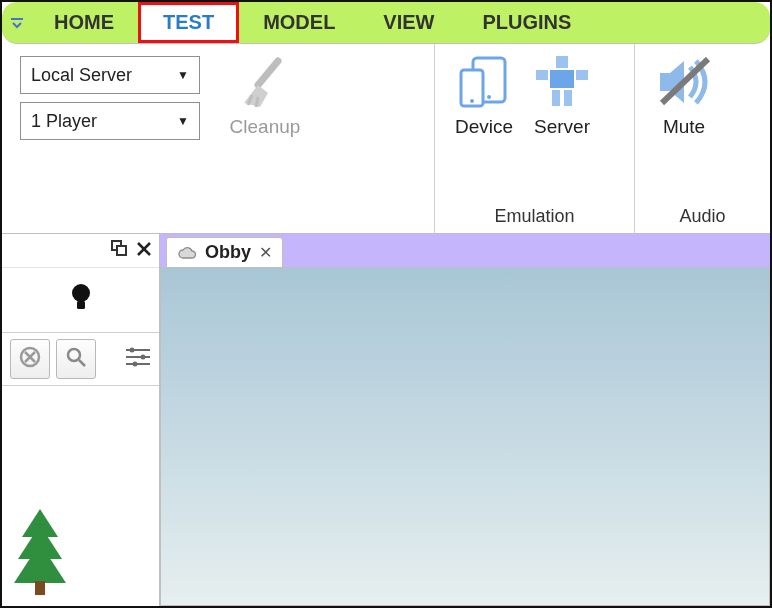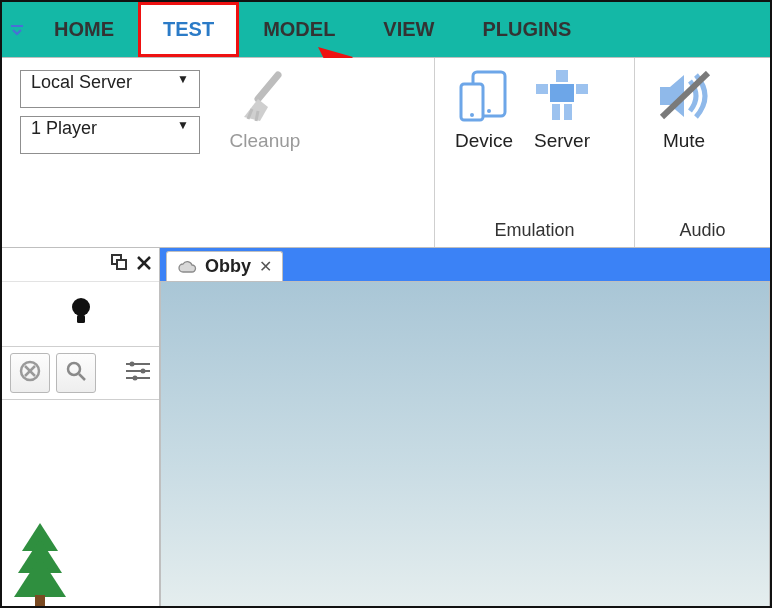--- a/index.html
+++ b/index.html
@@ -11,26 +11,27 @@
     font-size: 18px;
     color: #222;
     background: #fff;
     border: 2px solid #111;
     overflow: hidden;
     position: relative;
   }
 
   
   .tabs {
-    height: 56px;
+    height: 42px;
     display: flex;
     align-items: stretch;
     border-bottom: 1px solid #bfbfbf;
-    background: #14b8a6;
+    background: #bef264;
     padding-left: 2px;
+    border-radius: 15px;
   }
   .caret {
     width: 26px;
     display: flex;
     align-items: center;
     justify-content: center;
     color: #4a6fd6;
   }
   .tab {
     padding: 0 22px;
@@ -99,23 +100,23 @@
   .v-item .v-label { margin-top: 6px; font-size: 19px; color: #222; }
   .v-item.disabled .v-label { color: #9a9a9a; }
 
   .combo-stack { display: flex; flex-direction: column; gap: 8px; margin-left: 8px; margin-top: 6px; }
   .combo {
     width: 180px;
     height: 38px;
     border: 1px solid #8f8f8f;
     background: #fff;
     display: flex;
-    align-items: flex-start;
+    align-items: center;
     justify-content: space-between;
-    padding: 1px 10px;
+    padding: 12px 10px;
     cursor: pointer;
     font-size: 18px;
   }
 
   
   .lower {
     display: flex;
     height: calc(100% - 42px - 190px);
   }
   .side {
@@ -175,21 +176,21 @@
     left: 8px; bottom: 4px;
   }
 
   .main {
     flex: 1;
     display: flex;
     flex-direction: column;
   }
   .doc-tabs {
     height: 34px;
-    background: #3b82f6;
+    background: #c4b5fd;
     border-bottom: 1px solid #bfbfbf;
     display: flex;
     align-items: flex-end;
     padding-left: 6px;
   }
   .doc-tab {
     height: 30px;
     background: #fff;
     border: 1px solid #bfbfbf;
     border-bottom: none;

